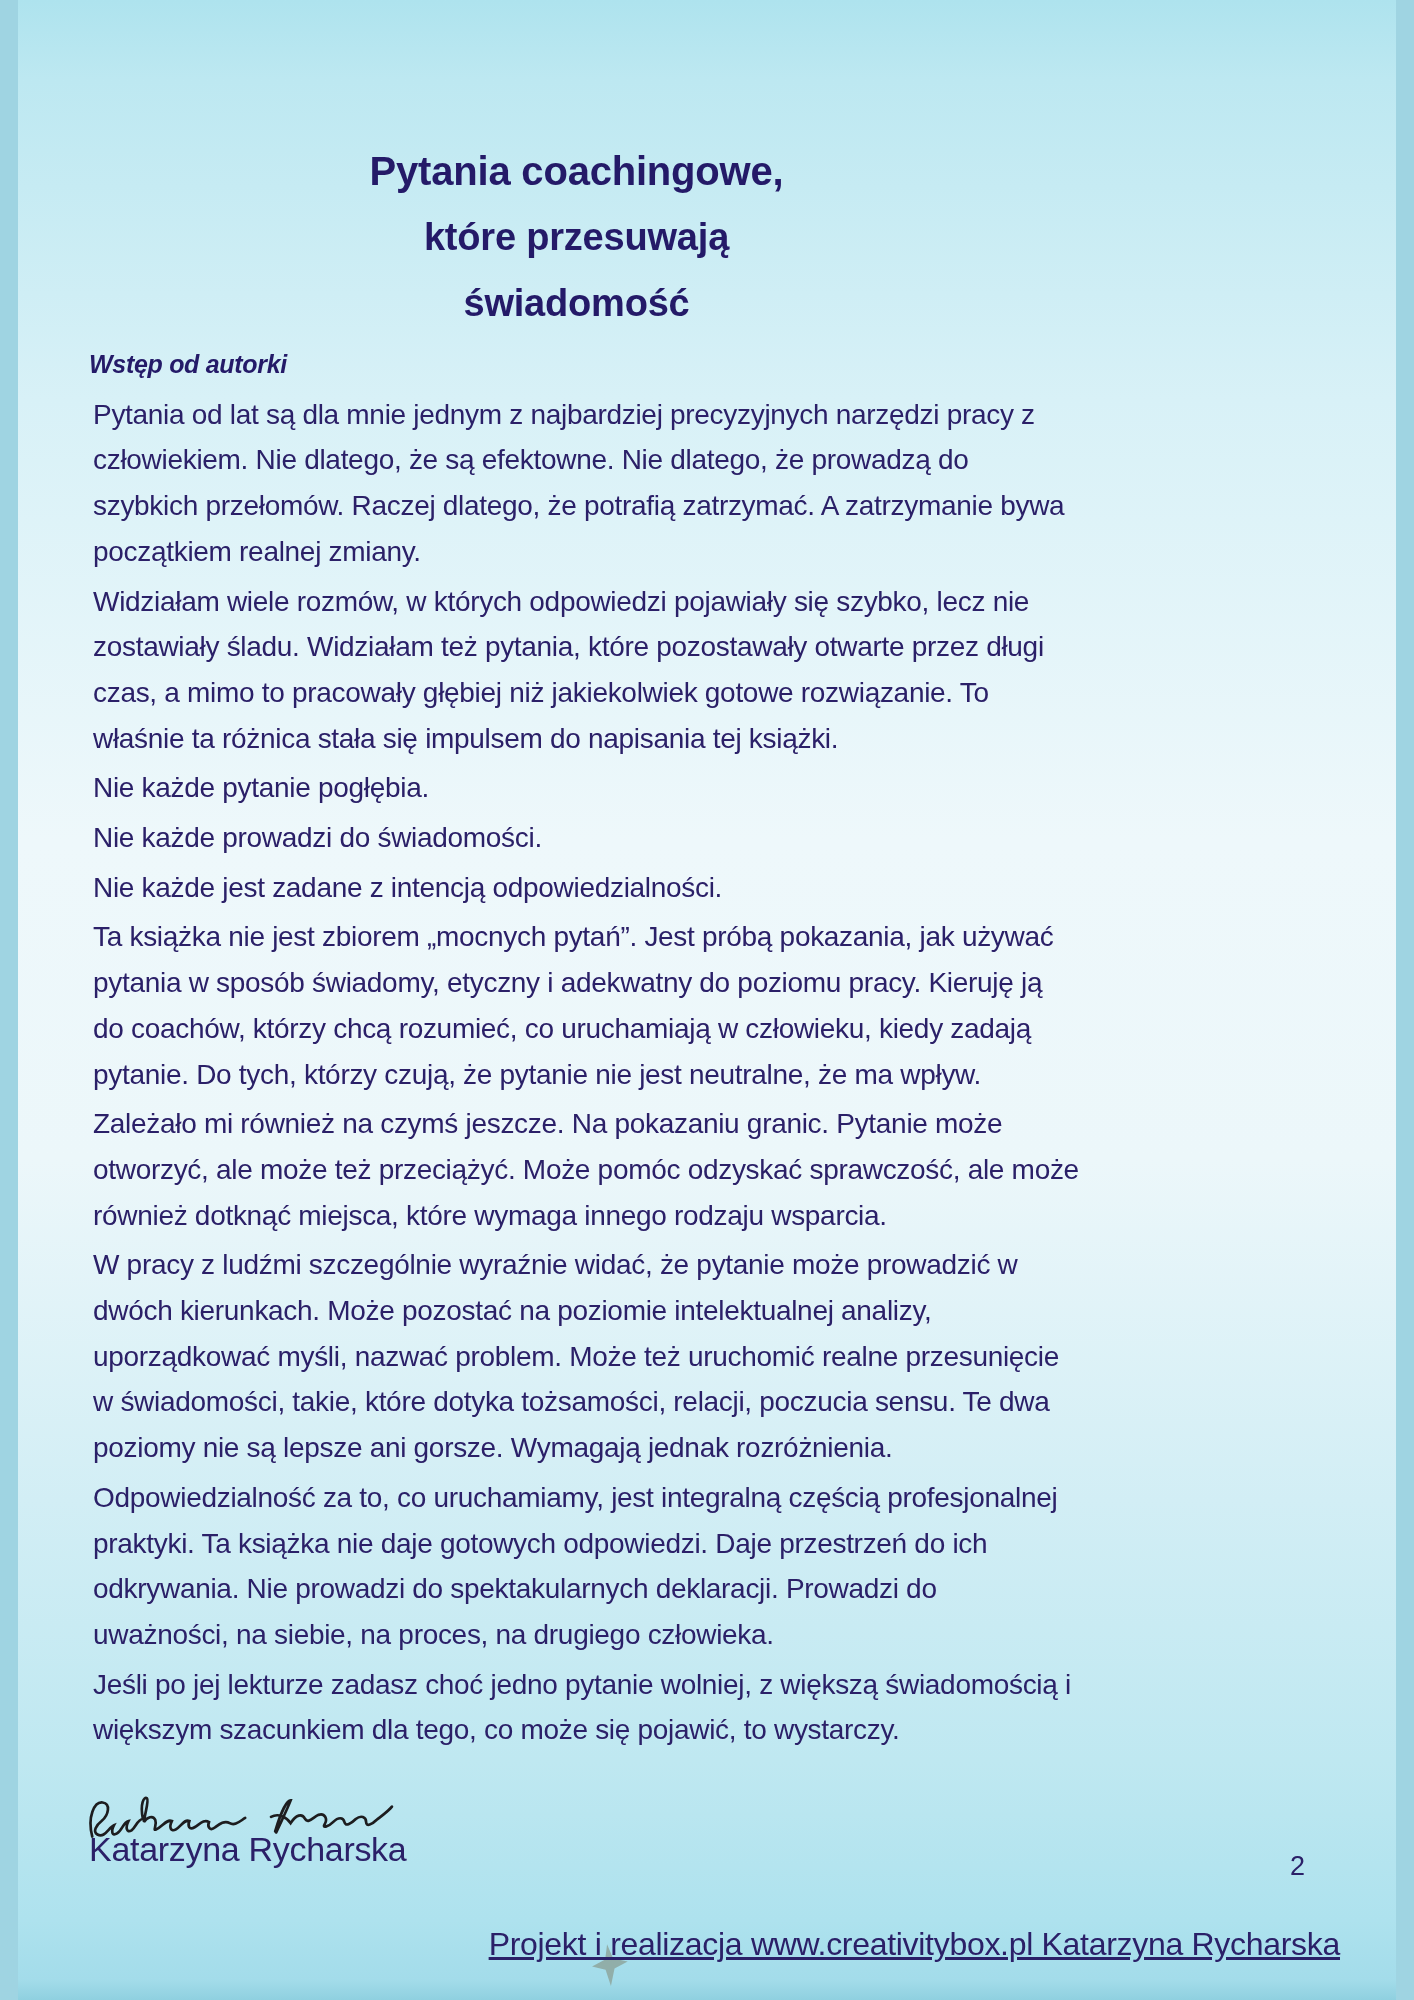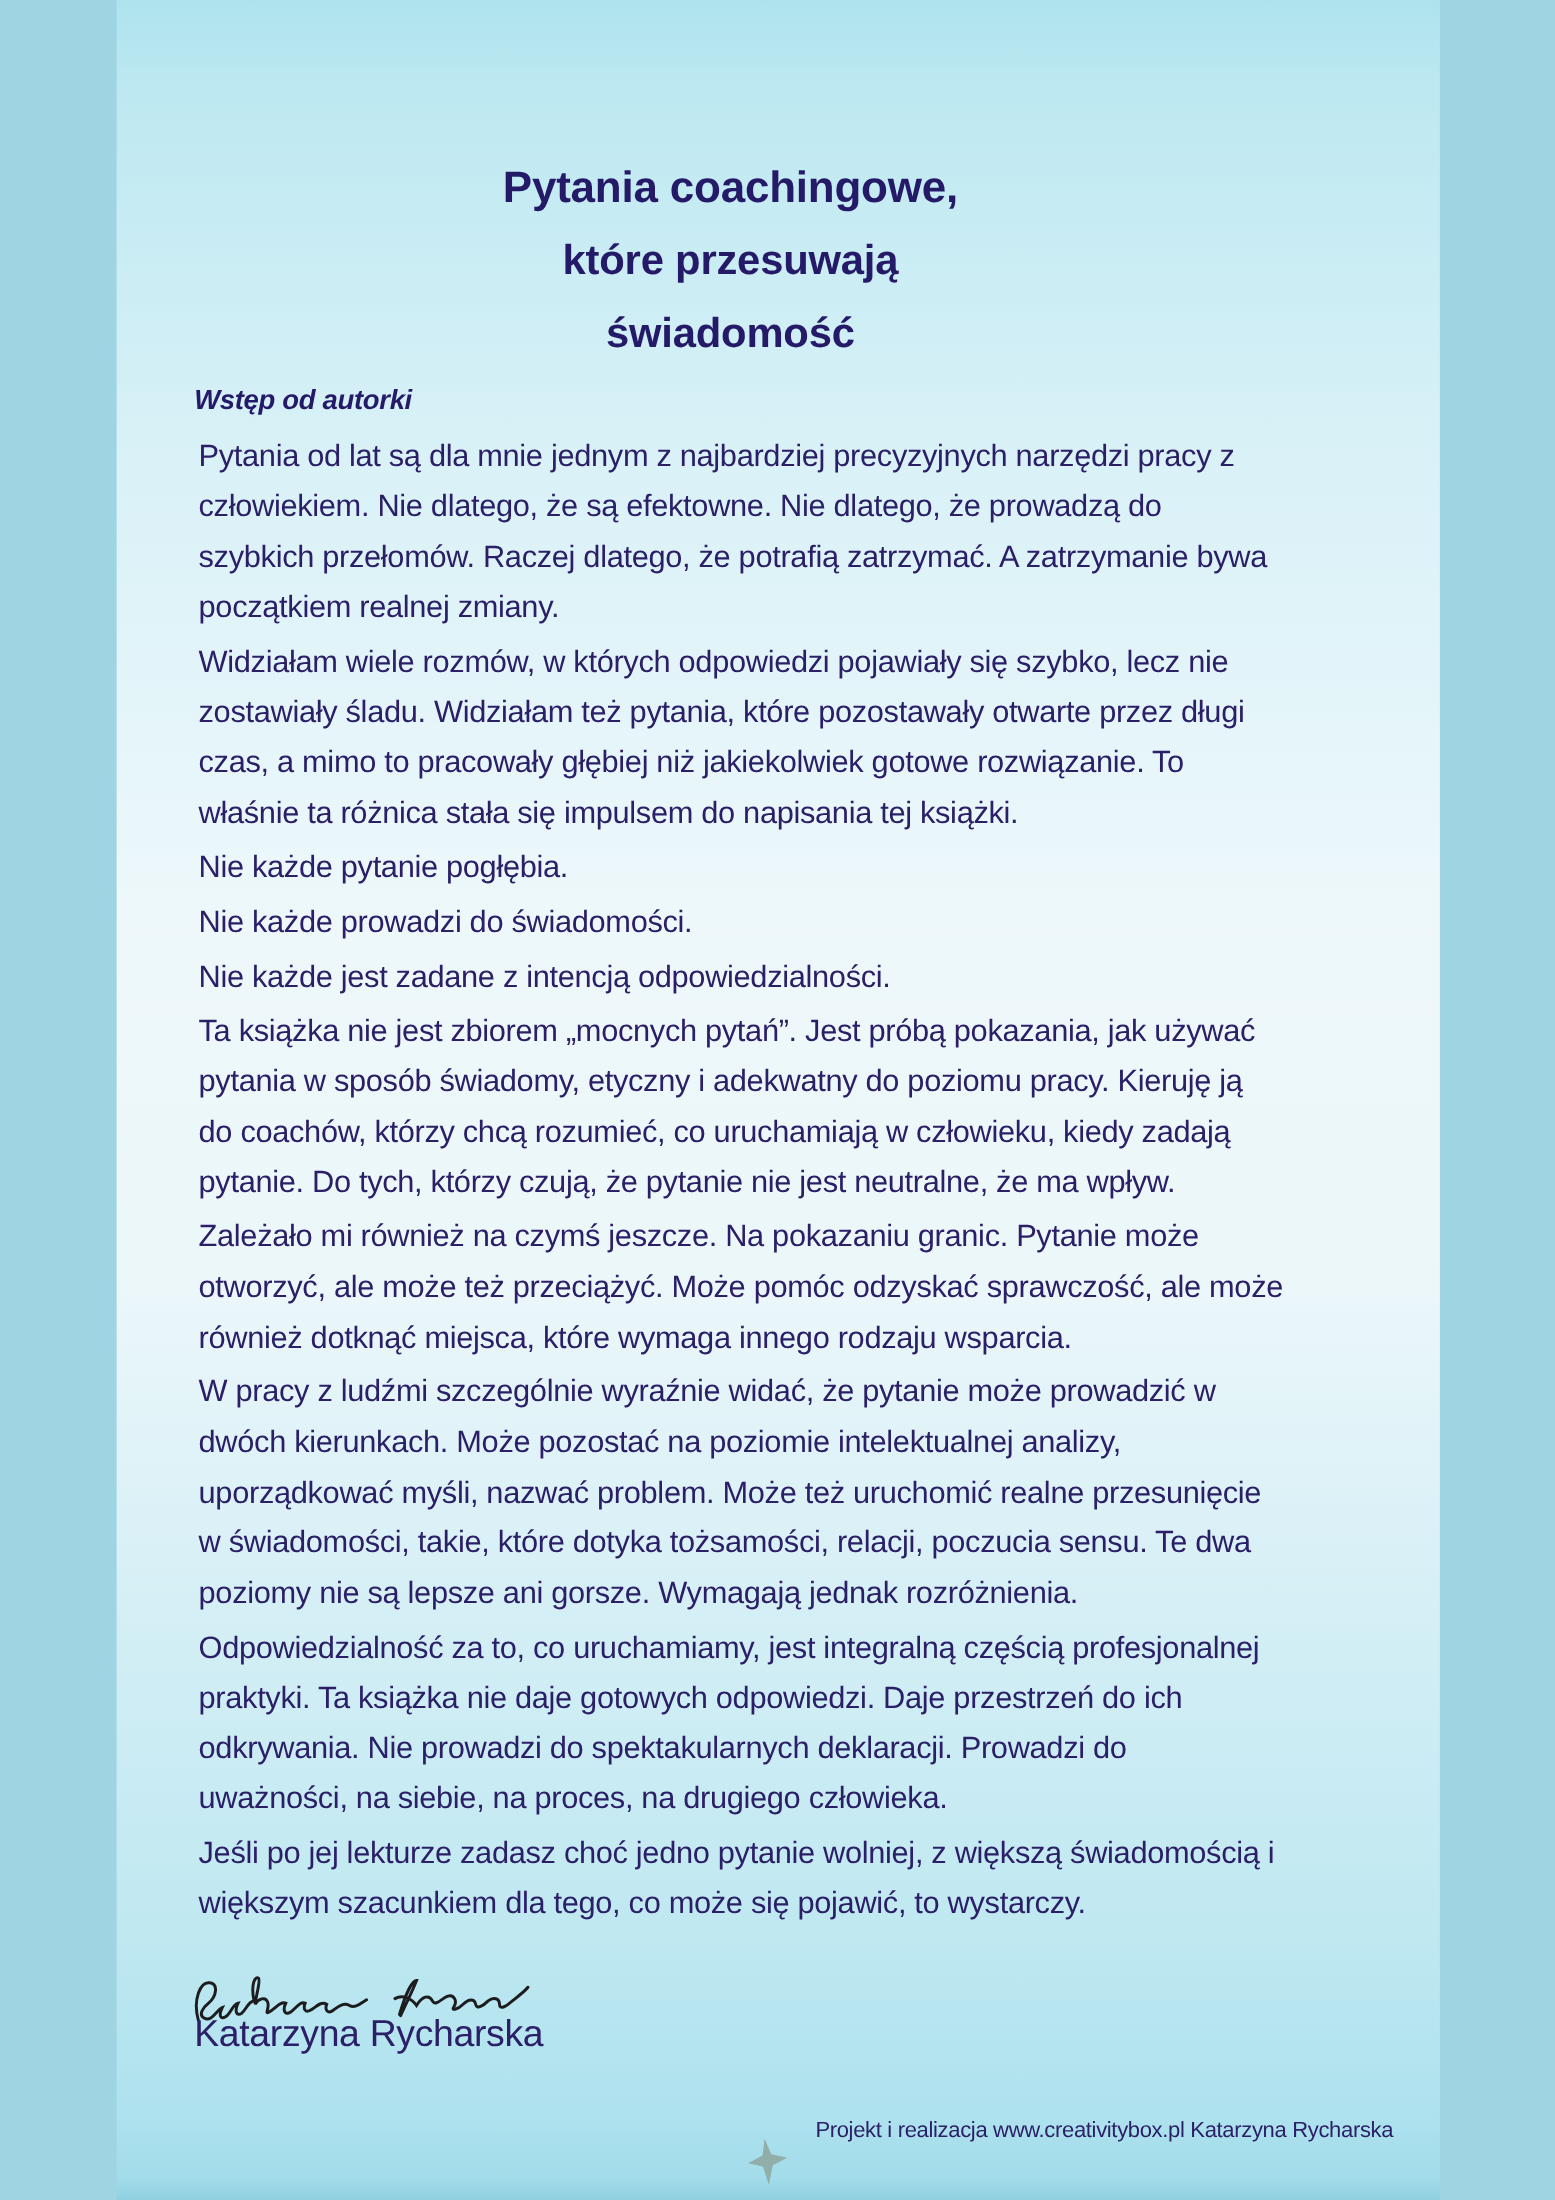--- a/index.html
+++ b/index.html
@@ -1,18 +1,18 @@
 <!DOCTYPE html>
 <html lang="pl"><head>
 <meta charset="utf-8">
 <style>
   html,body{margin:0;padding:0;background:#9fd4e2;}
   .page{
     position:relative;
-    width:1203px;height:2000px;
+    width:1378px;height:2000px;
     margin:0 auto;
     overflow:hidden;
     font-family:"Liberation Sans","DejaVu Sans",sans-serif;
     background:linear-gradient(180deg,
       #aee3ee 0%,
       #bde8f1 4%,
       #d8f1f7 20%,
       #eef8fb 42%,
       #ecf7fa 58%,
       #d2eef5 75%,
@@ -50,23 +50,24 @@
   .signature-svg path{fill:none;stroke:#1d1d1f;stroke-width:2.6;stroke-linecap:round;}
   .typed-name{
     position:absolute;left:71px;top:1830px;
     font-size:34px;letter-spacing:-0.3px;color:#2b2068;
   }
   .page-number{
     position:absolute;left:1272px;top:1851px;
     font-size:27px;color:#2b2068;
   }
   .footer-credit{
-    position:absolute;right:42px;top:1926px;
-    font-size:20px;letter-spacing:-0.3px;color:#2b2068;
+    position:absolute;right:56px;top:1926px;
+    font-size:32px;letter-spacing:-0.3px;color:#2b2068;
     z-index:2;
+    text-decoration:underline;
   }
   .star-sparkle{
     position:absolute;left:573px;top:1944px;
     width:38px;height:42px;z-index:1;
     transform:rotate(-8deg);
   }
 </style>
 </head>
 <body>
 

